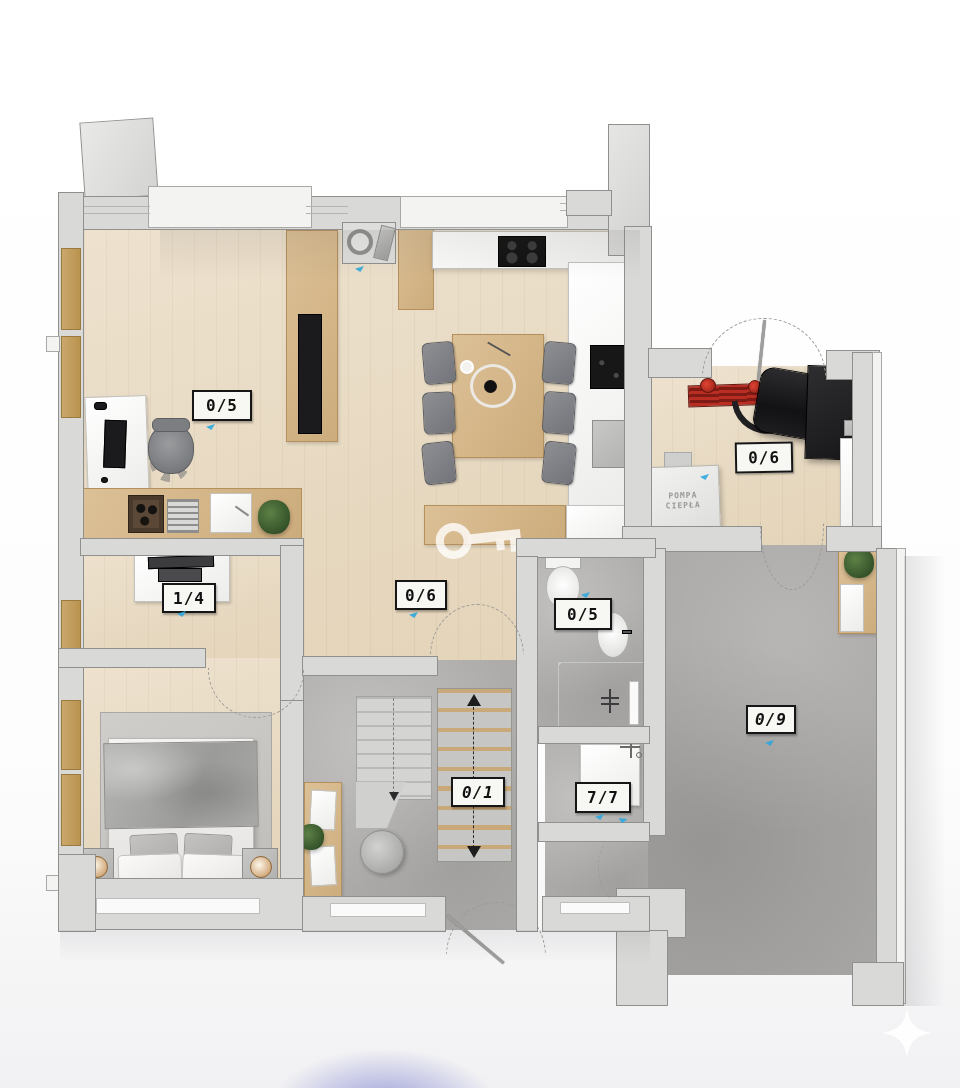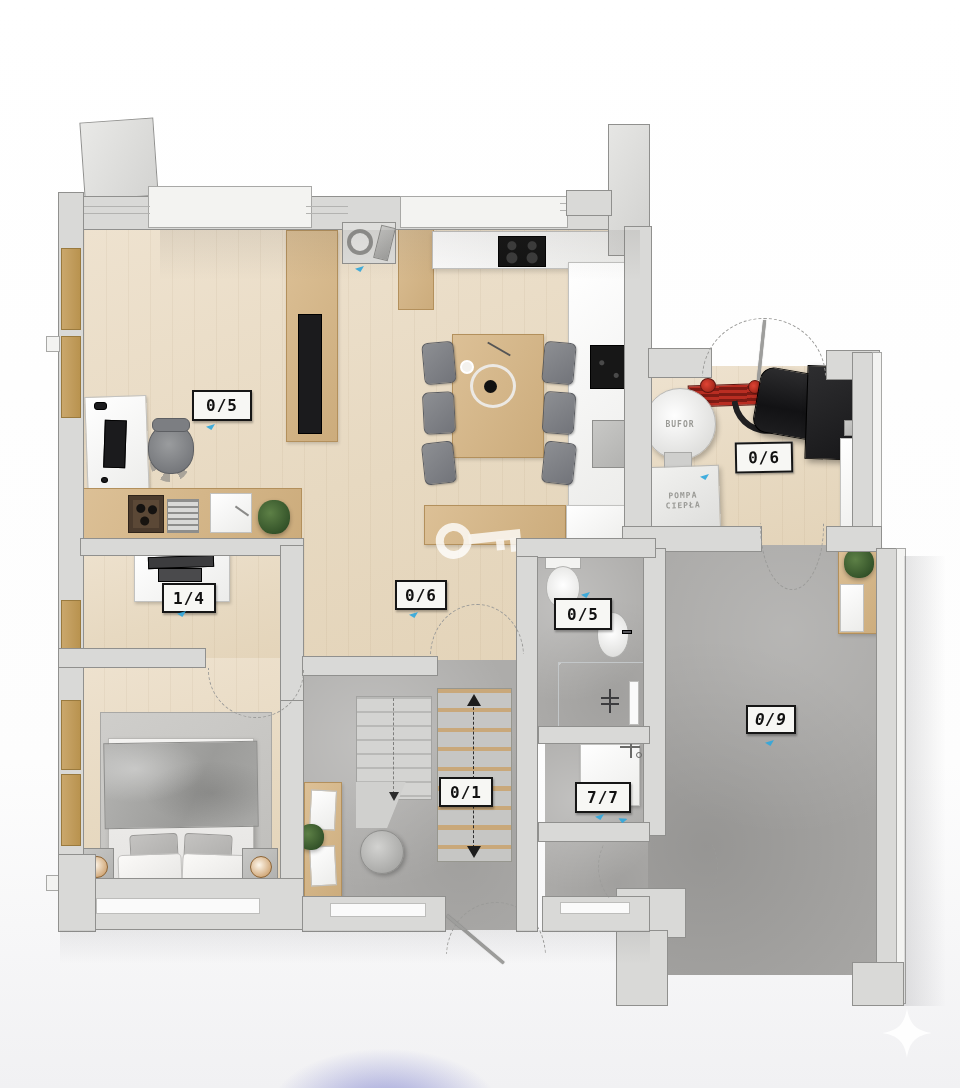--- a/index.html
+++ b/index.html
@@ -195,23 +195,20 @@
     <div class="abs" style="left:8px;top:8px;width:20px;height:2px;background:#6a6a68;"></div>
     <div class="abs" style="left:24px;top:14px;width:6px;height:6px;border:1.5px solid #6a6a68;border-radius:50%;box-sizing:border-box;"></div>
   </div>
 
   <div class="abs" style="left:688px;top:384px;width:90px;height:22px;background:repeating-linear-gradient(0deg,#b92d22 0 3px,#7e1b14 3px 6px);border:1px solid #5f140f;box-sizing:border-box;transform:rotate(-2deg);"></div>
   <div class="abs" style="left:700px;top:378px;width:14px;height:13px;border-radius:50%;background:radial-gradient(circle at 40% 40%,#e04434,#8f1d12);border:1px solid #5f140f;"></div>
   <div class="abs" style="left:748px;top:380px;width:12px;height:12px;border-radius:50%;background:radial-gradient(circle at 40% 40%,#e04434,#8f1d12);border:1px solid #5f140f;"></div>
   <div class="abs" style="left:735px;top:396px;width:48px;height:40px;border:0;border-bottom:6px solid #202022;border-left:6px solid #202022;border-radius:0 0 0 36px;box-sizing:border-box;transform:rotate(-12deg);"></div>
   <div class="abs" style="left:756px;top:372px;width:82px;height:64px;border-radius:14px;background:linear-gradient(180deg,#2c2c2e,#121214 60%,#1d1d1f);border:1px solid #000;transform:rotate(10deg);box-shadow:2px 3px 6px rgba(0,0,0,.4);"></div>
   <div class="abs" style="left:806px;top:366px;width:62px;height:92px;background:linear-gradient(150deg,#2e2e30,#161618);border:1px solid #000;transform:rotate(2deg);box-shadow:3px 3px 6px rgba(0,0,0,.35);"></div>
-  <div class="abs" style="left:644px;top:388px;width:70px;height:70px;border-radius:50%;background:radial-gradient(circle at 42% 38%,#fefefe,#dcdcda 80%);border:1px solid #b8b8b6;box-shadow:2px 3px 5px rgba(0,0,0,.25);display:flex;align-items:center;justify-content:center;">
-    <span class="tanktext">BUFOR</span>
-  </div>
   <div class="abs" style="left:664px;top:452px;width:28px;height:18px;background:#cfcfcd;border:1px solid #a9a9a7;box-sizing:border-box;"></div>
   <div class="abs" style="left:646px;top:466px;width:74px;height:68px;background:linear-gradient(150deg,#f2f2f0,#dddddb);border:1px solid #b8b8b6;box-sizing:border-box;transform:rotate(-2deg);box-shadow:2px 3px 5px rgba(0,0,0,.22);display:flex;flex-direction:column;align-items:center;justify-content:center;gap:1px;">
     <span class="tanktext">POMPA</span>
     <span class="tanktext">CIEPŁA</span>
   </div>
   <div class="abs white-f" style="left:840px;top:438px;width:34px;height:108px;"></div>
   <div class="abs gray-f" style="left:844px;top:420px;width:22px;height:16px;"></div>
   <div class="abs" style="left:852px;top:410px;width:2px;height:12px;background:#6a6a68;"></div>
 
   <div class="abs wood-f" style="left:838px;top:546px;width:44px;height:88px;"></div>
@@ -296,21 +293,21 @@
   </div>
   <div class="abs rlabel" style="left:162px;top:583px;width:50px;height:26px;">
     <span>1/4</span>
   </div>
   <div class="abs rlabel" style="left:735px;top:442px;width:54px;height:27px;transform:rotate(-1deg);">
     <span>0/6</span>
   </div>
   <div class="abs rlabel" style="left:554px;top:598px;width:54px;height:28px;">
     <span>0/5</span>
   </div>
-  <div class="abs rlabel" style="left:439px;top:777px;width:50px;height:26px;">
+  <div class="abs rlabel" style="left:451px;top:777px;width:50px;height:26px;font-style:italic;">
     <span>0/1</span>
   </div>
   <div class="abs rlabel" style="left:575px;top:782px;width:52px;height:27px;">
     <span>7/7</span>
   </div>
   <div class="abs rlabel" style="left:746px;top:705px;width:46px;height:25px;font-style:italic;">
     <span>0/9</span>
   </div>
 
   <div class="abs mark" style="left:206px;top:424px;"></div>

